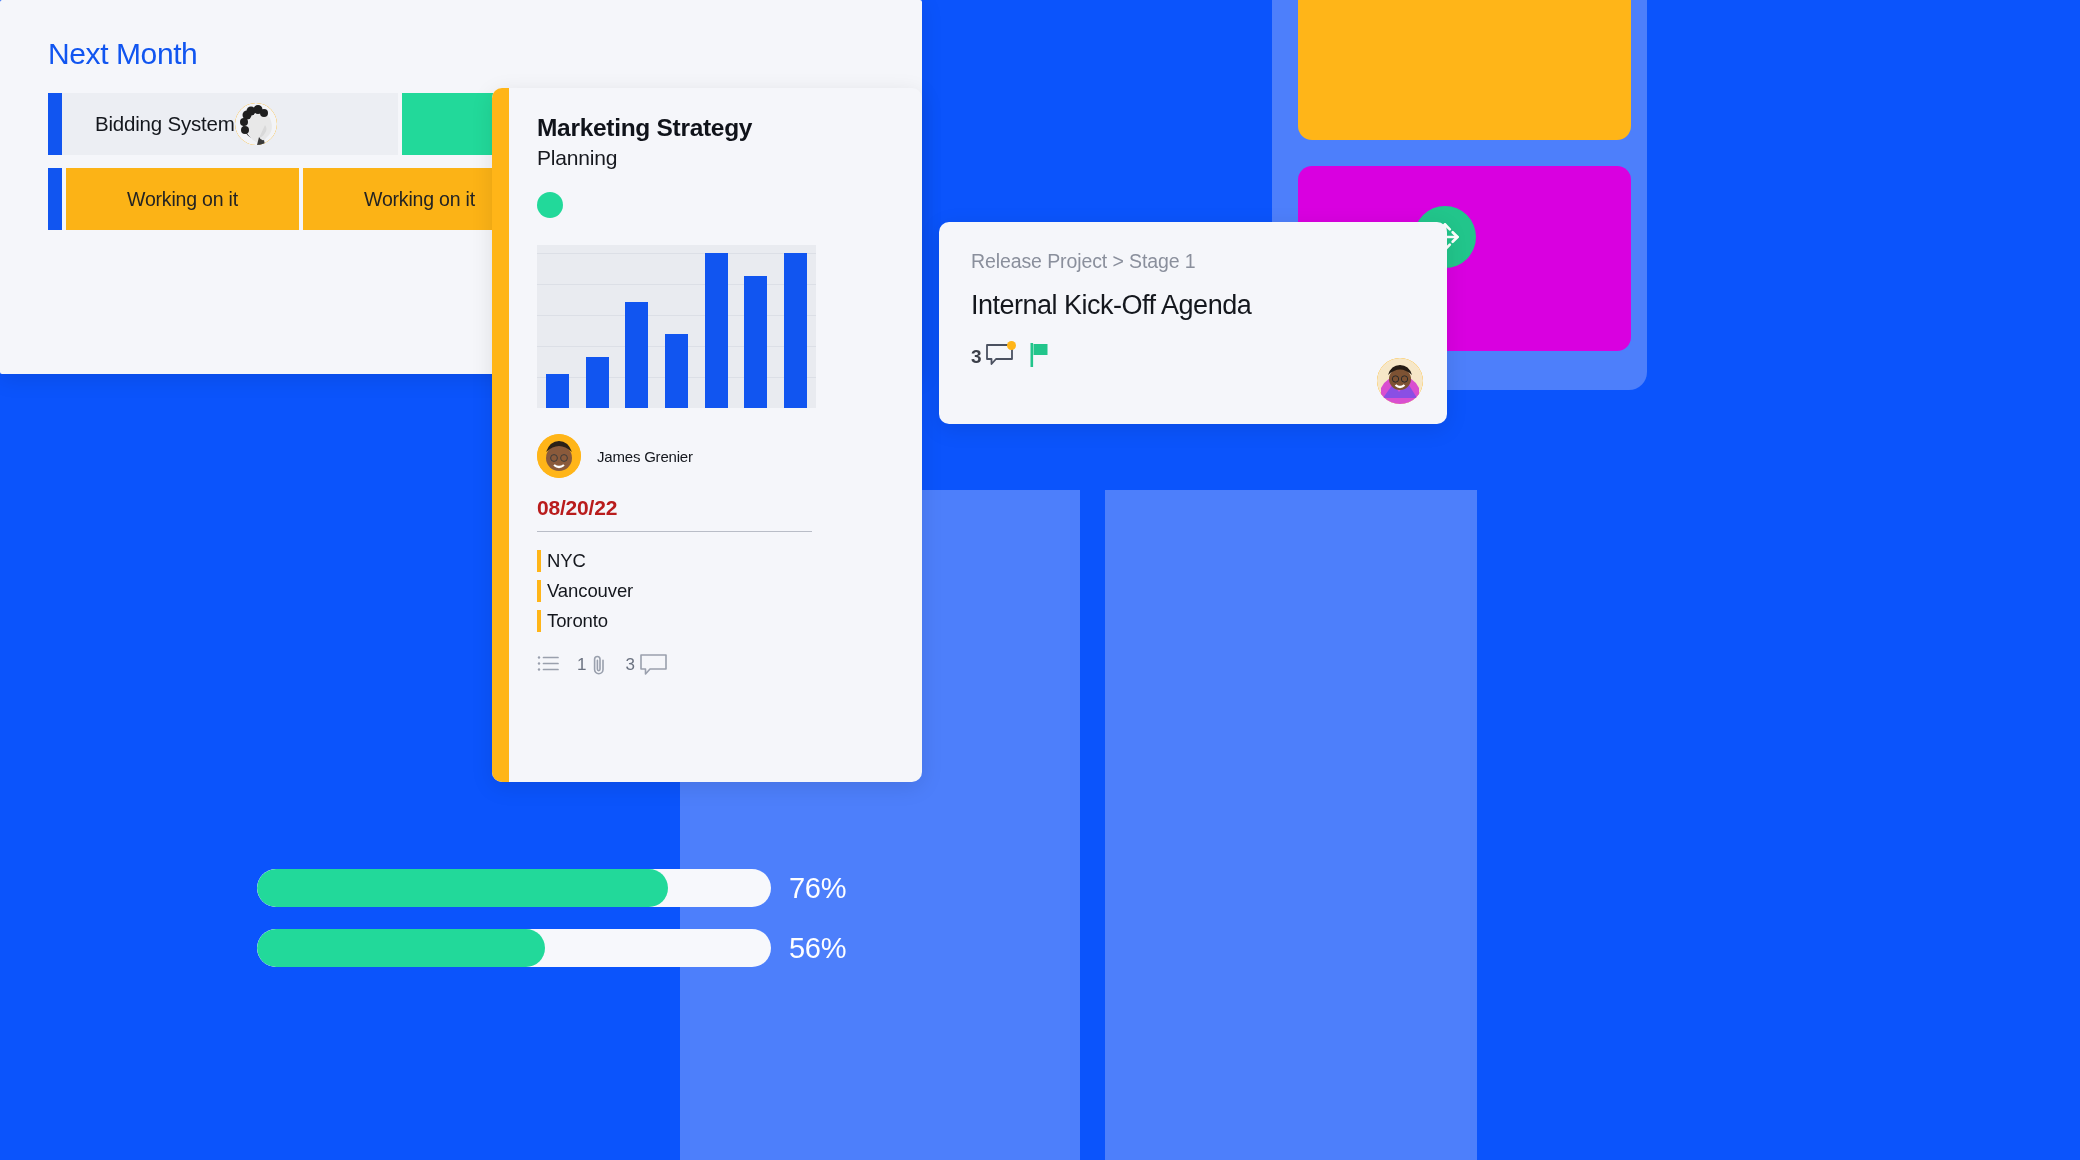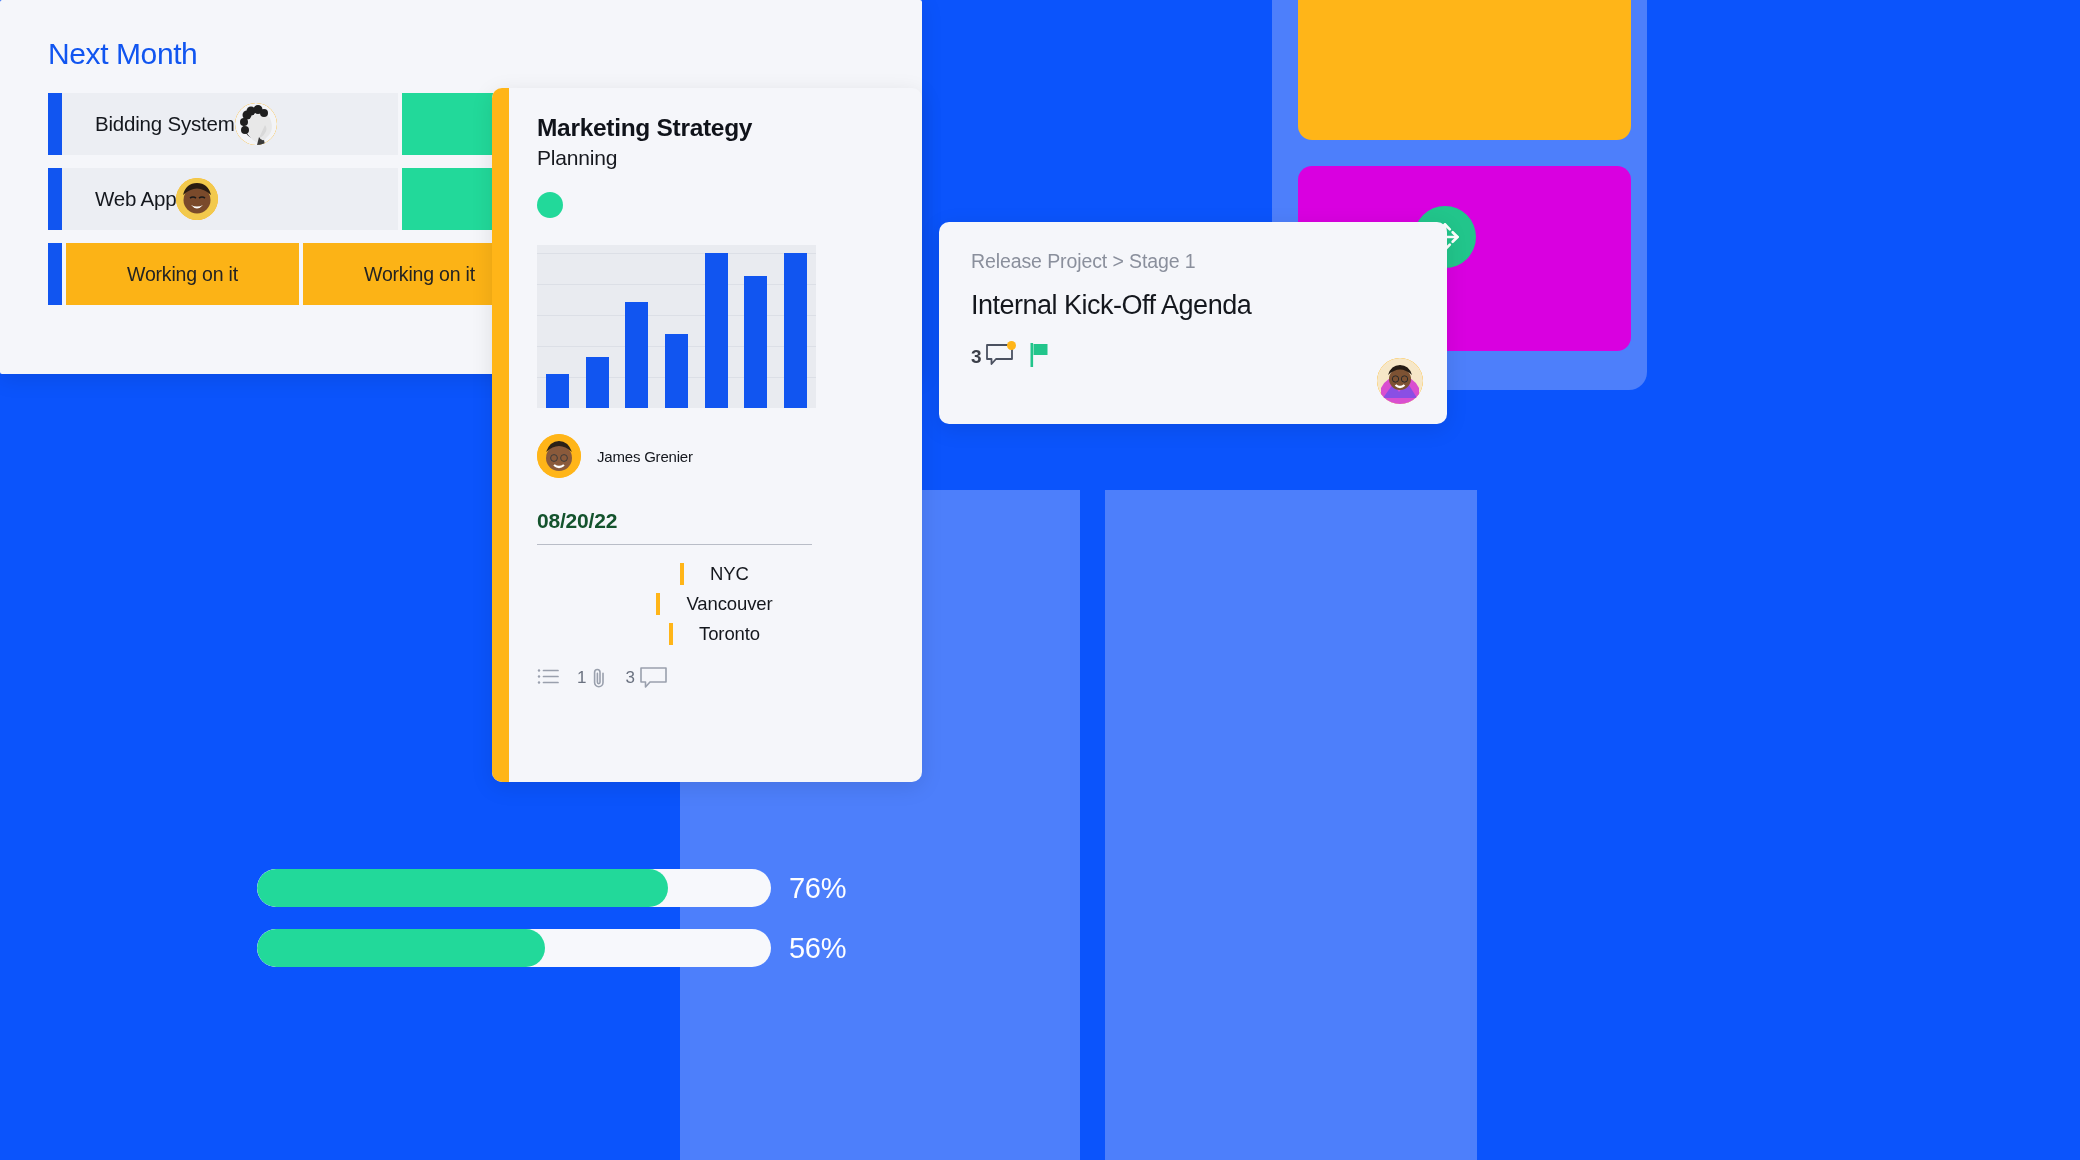--- a/index.html
+++ b/index.html
@@ -93,31 +93,30 @@
     display: flex; align-items: center; gap: 16px; margin-top: 26px;
   }
   .avatar {
     border-radius: 50%; flex: none; overflow: hidden;
     position: relative; background: #FFB518;
   }
   #assignee-avatar { width: 44px; height: 44px; }
   #assignee-name { font-size: 15px; color: #14171D; letter-spacing: -0.2px; }
 
   #marketing-date {
-    margin-top: 31px; font-size: 21px; font-weight: bold;
-    color: #14532d; letter-spacing: -0.2px;
+    margin-top: 18px; font-size: 21px; font-weight: bold;
+    color: #b91c1c; letter-spacing: -0.2px;
   }
   #marketing-divider {
     margin-top: 11px; height: 1px; background: #B9BDC7; width: 275px;
   }
   #location-list { margin-top: 14px; }
   .location-item {
-    display: flex; align-items: center; gap: 26px;
+    display: flex; align-items: center; gap: 6px;
     height: 30px;
-    justify-content: center;
   }
   .location-bar { width: 4px; height: 22px; background: #FFB518; flex: none; }
   .location-label { font-size: 18.5px; color: #14171D; letter-spacing: -0.1px; }
 
   #marketing-footer {
     margin-top: 18px; display: flex; align-items: center; gap: 18px;
     color: #9aa0ad;
   }
   .footer-chip { display: flex; align-items: center; gap: 5px;
     font-size: 17px; color: #6b7280; }
@@ -371,39 +370,20 @@
     <path d="M24 34 q2 4 5 3 l1 5 h-8z" fill="#3a3a3a"></path>
   </svg>
 </span>
         </div>
         <div class="tm-status done">Done</div>
         <div class="tm-status done">Done</div>
       </div>
       <div class="tm-row">
         <div class="tm-rail"></div>
         <div class="tm-accent"></div>
-        <div class="tm-name-cell">
-          <span class="tm-name">Web App</span>
-          <span class="avatar tm-avatar">
-  <svg class="face" viewBox="0 0 42 42">
-    <circle cx="21" cy="21" r="21" fill="#F2C94C"></circle>
-    <circle cx="21" cy="22" r="13.5" fill="#7a4a2b"></circle>
-    <path d="M7 17 q14 -13 28 0 q-3 -12 -14 -12 q-11 0 -14 12z" fill="#2a1c12"></path>
-    <path d="M14 20 q3 -2 6 0" stroke="#1a1a1a" stroke-width="1.6" fill="none"></path>
-    <path d="M23 20 q3 -2 6 0" stroke="#1a1a1a" stroke-width="1.6" fill="none"></path>
-    <path d="M15 27 q6 7 12 0 q-6 3 -12 0z" fill="#ffffff"></path>
-  </svg>
-</span>
-        </div>
-        <div class="tm-status done">Done</div>
-        <div class="tm-status working">Working on it</div>
-      </div>
-      <div class="tm-row">
-        <div class="tm-rail"></div>
-        <div class="tm-accent"></div>
         <div class="tm-status working">Working on it</div>
         <div class="tm-status working">Working on it</div>
       </div>
     </div>
 </div>
 
 <div id="progress-group">
     <div class="progress-row">
       <div class="progress-track">
         <div class="progress-fill" style="width: 80%;"></div>

